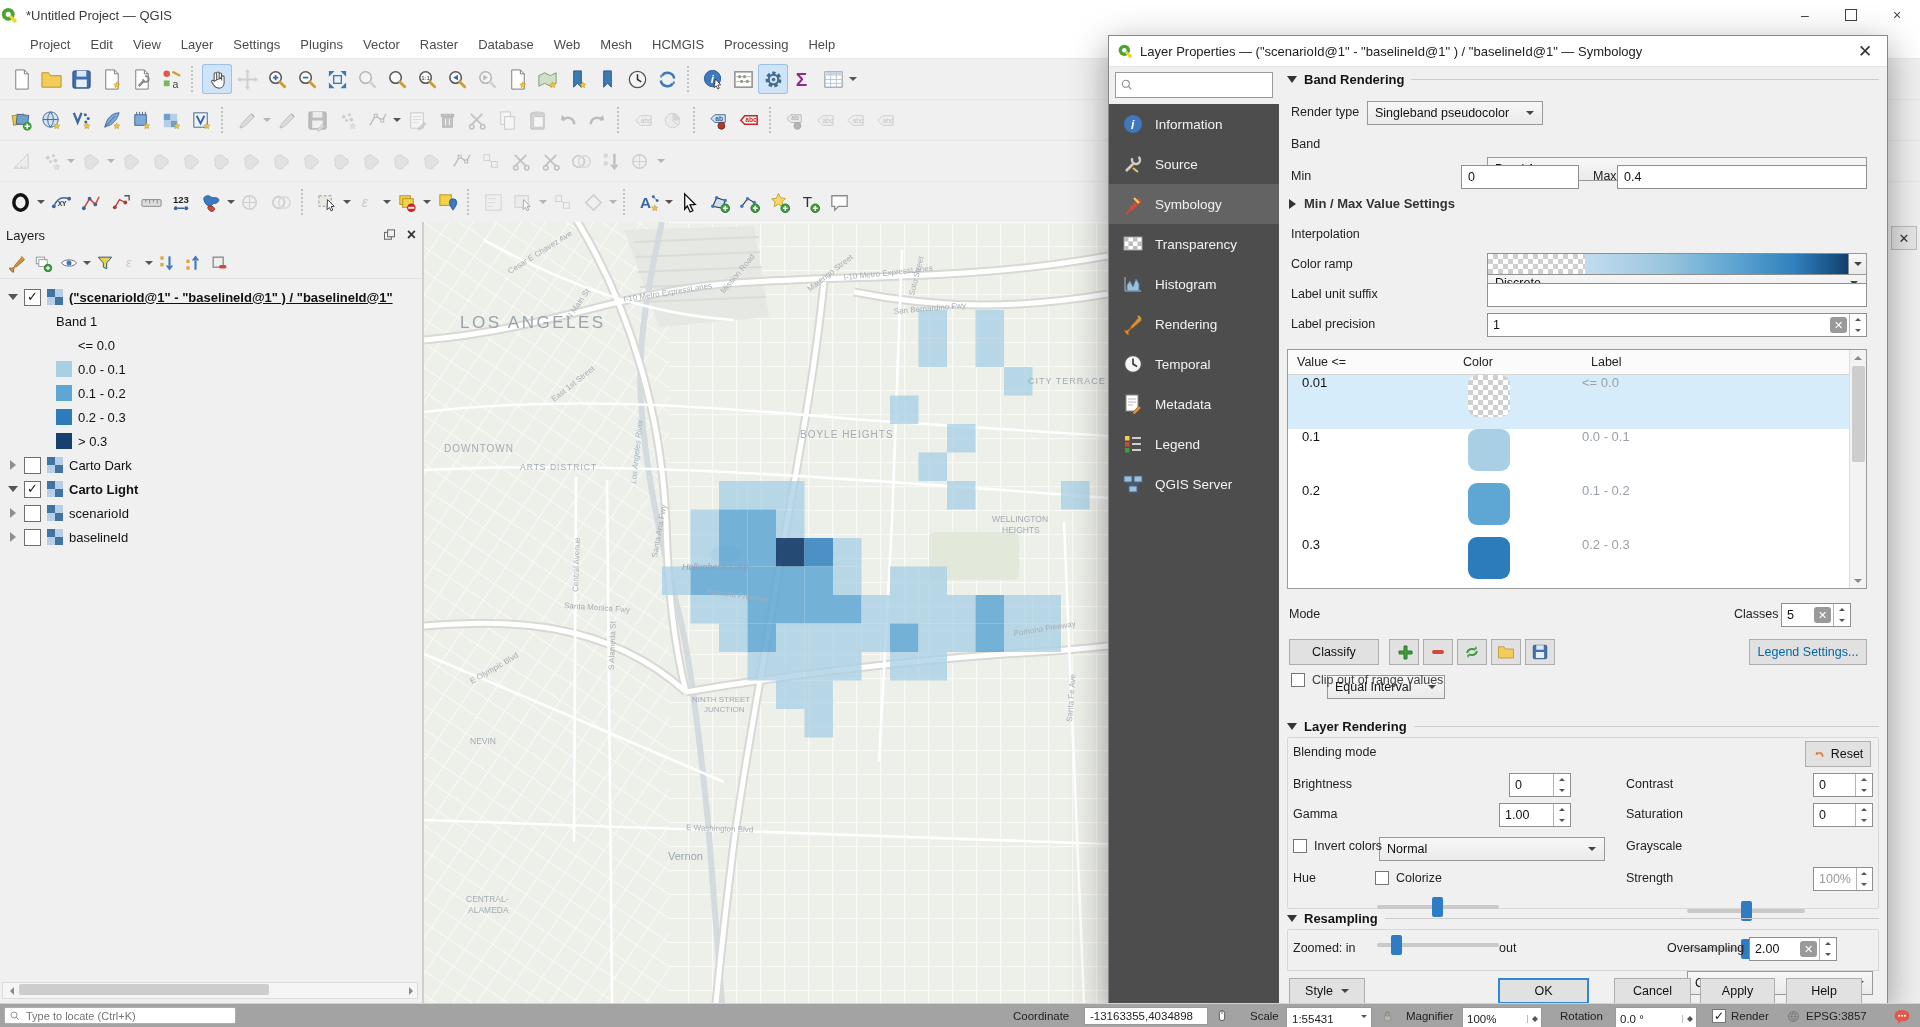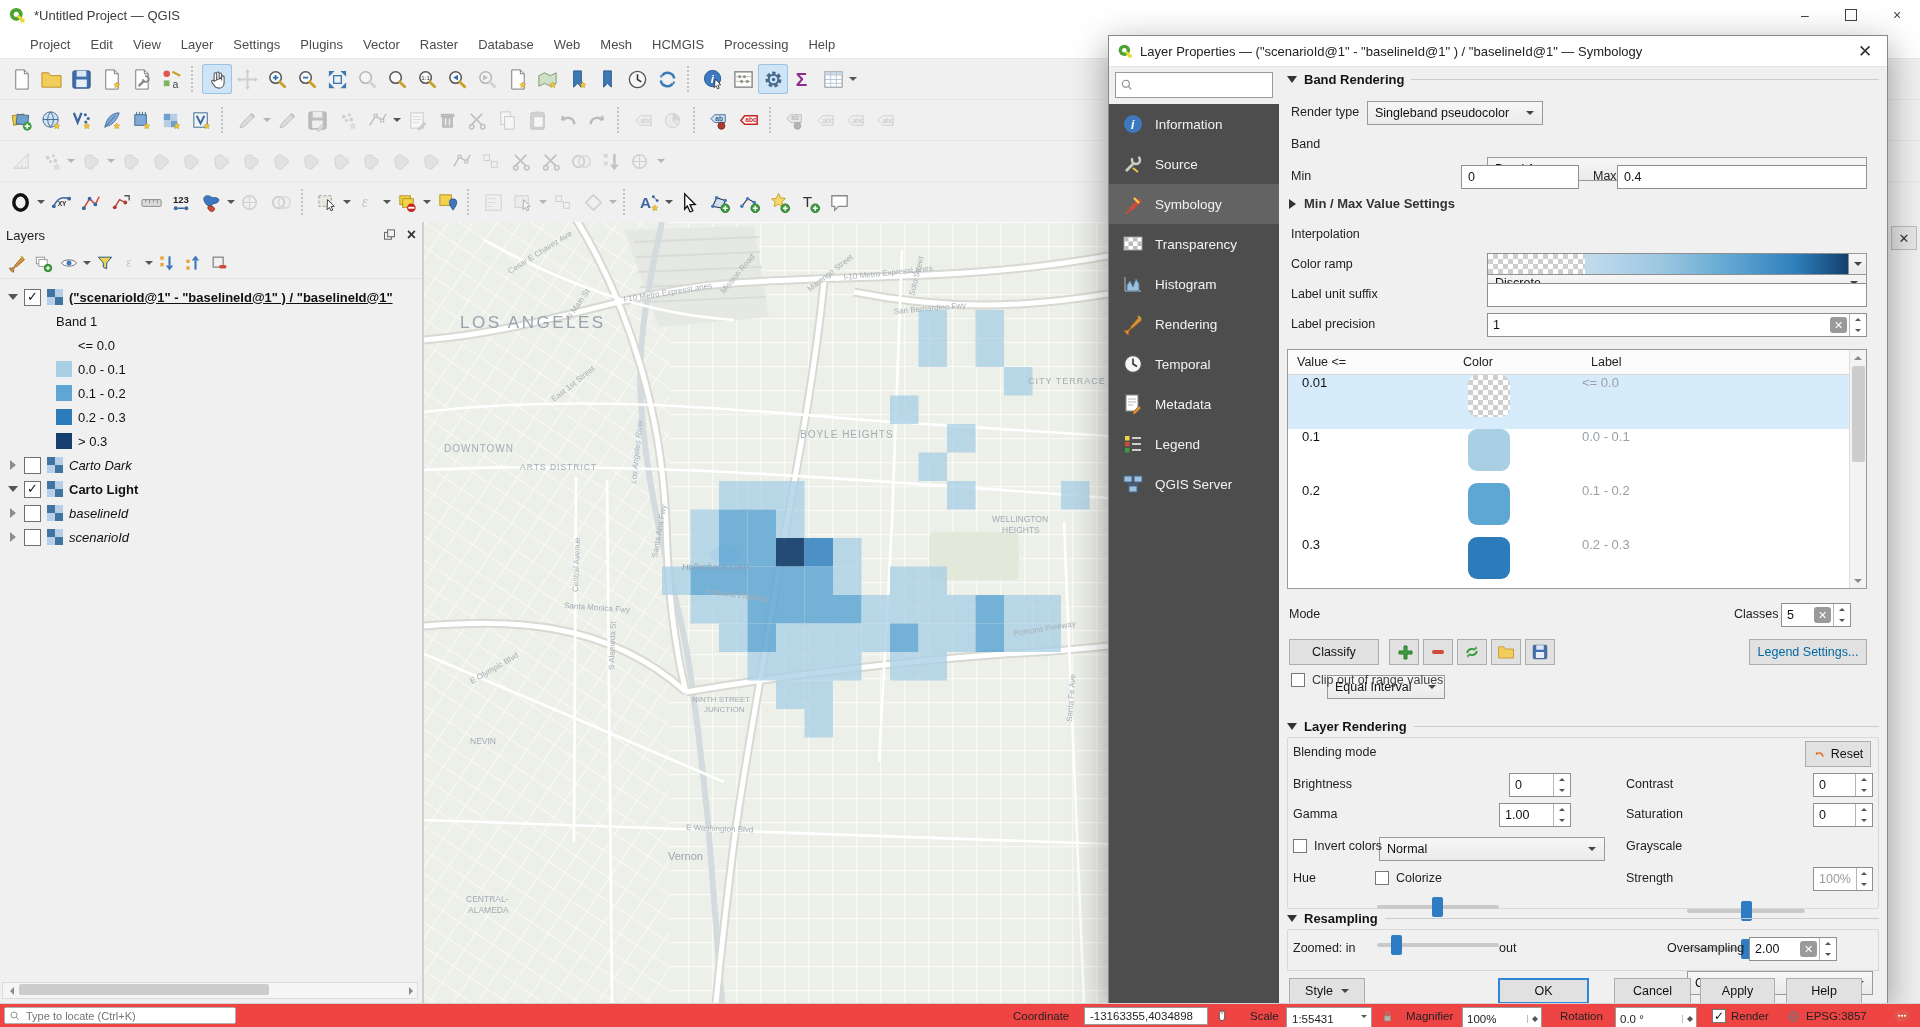--- a/index.html
+++ b/index.html
@@ -1,17 +1,17 @@
 <!DOCTYPE html>
 <html><head>
 <meta charset="utf-8">
 <style>
   html,body{margin:0;padding:0;width:1920px;height:1027px;overflow:hidden;
     font-family:"Liberation Sans","DejaVu Sans",sans-serif;font-size:13px;color:#333;background:#f0f0f0;position:relative}
-  .titlebar{height:30px;background:#fff;display:flex;align-items:center;padding-left:8px;position:relative}
+  .titlebar{height:30px;background:#fff;display:flex;align-items:center;position:relative}
   .titlebar .ttl{margin-left:8px;color:#3c3c3c;font-size:13px}
   .winbtns{position:absolute;right:0;top:0;height:30px;display:flex}
   .winbtn{width:46px;height:30px;display:flex;align-items:center;justify-content:center;color:#444;font-size:14px}
   .winbtn .sq{width:10px;height:10px;border:1px solid #444}
   .menubar{height:28px;background:#fff;display:flex;align-items:center;padding-left:20px;border-bottom:1px solid #e8e8e8}
   .menu{padding:4px 10px;color:#4c4c4c;font-size:13px}
   .tbrow{height:40px;background:#f0f0f0;display:flex;align-items:center;padding-left:6px;border-bottom:1px solid #e7e7e7}
   .tb{width:30px;height:30px;display:flex;align-items:center;justify-content:center;border-radius:3px;flex:0 0 auto}
   .tb svg{width:23px;height:23px}
   .tb.active{background:#cfe4f7;box-shadow:inset 0 0 0 1px #9cc3e6}
@@ -26,21 +26,21 @@
   .lptools{height:30px;display:flex;align-items:center;border-bottom:1px solid #e2e2e2;padding-left:4px}
   .lptools .tb{width:26px;height:26px}.lptools .tb svg{width:20px;height:20px}
   .trow{height:24px;display:flex;align-items:center;gap:6px;white-space:nowrap;overflow:hidden}
   .exp{width:10px;height:10px;flex:0 0 auto;position:relative}
   .exp.right::before{content:"";position:absolute;left:2px;top:0;border-left:6px solid #8f8f8f;border-top:5px solid transparent;border-bottom:5px solid transparent}
   .exp.down::before{content:"";position:absolute;left:0;top:2px;border-top:6px solid #555;border-left:5px solid transparent;border-right:5px solid transparent}
   .cb{width:15px;height:15px;background:#fff;border:1px solid #707070;flex:0 0 auto;font-size:13px;line-height:13px;text-align:center;color:#111;font-weight:bold}
   .licon{width:16px;height:16px;flex:0 0 auto}
   .llabel{font-size:13px;color:#111}
   .llabel.sel{font-weight:bold;text-decoration:underline}
-  .llabel.ital{font-style:italic}
+  .llabel.ital{}
   .llabel.boldy{font-weight:bold}
   .swatch{width:16px;height:16px;flex:0 0 auto}
   .clabel{font-size:13px;color:#111}
   .hscroll{position:absolute;left:2px;bottom:4px;width:414px;height:15px;background:#f5f5f5;border:1px solid #dcdcdc;display:flex;align-items:center}
   .hs-thumb{position:absolute;left:16px;width:250px;top:1px;height:11px;background:#cdcdcd;border-radius:2px}
   .arr{width:14px;height:13px;display:flex;align-items:center;justify-content:center}
   .arr::after{content:"";border:4px solid transparent}
   .arr.l::after{border-right-color:#8a8a8a}.arr.r::after{border-left-color:#8a8a8a;margin-left:auto}
   
   .map{position:absolute;left:424px;top:222px;width:684px;height:781px;background:#eef0ec;overflow:hidden}
@@ -101,21 +101,21 @@
   .vscroll .a.d{position:absolute;bottom:0;width:100%}
   .vthumb{position:absolute;top:16px;left:2px;width:13px;height:96px;background:#cdcdcd;border-radius:2px}
   .ramp{height:22px;border:1px solid #8f8f8f;display:flex;box-sizing:border-box;position:relative}
   .ramp .chk25{width:27%;}
   .ramp .grad{flex:1;background:linear-gradient(90deg,#c3dcee 0%,#9ac6e0 30%,#5ba3d0 58%,#2f7fbc 80%,#123f6e 100%)}
   .rampdd{width:18px;height:22px;background:linear-gradient(#f7f7f7,#eaeaea);border:1px solid #999;border-left:none;display:flex;align-items:center;justify-content:center;box-sizing:border-box}
   .rampdd::after{content:"";border:4px solid transparent;border-top-color:#444;margin-top:4px}
   .minibtn{width:30px;height:26px;background:#e1e1e1;border:1px solid #adadad;display:flex;align-items:center;justify-content:center;box-sizing:border-box}
   .minibtn svg{width:18px;height:18px}
   
-  .status{position:absolute;left:0;top:1003px;width:1920px;height:24px;background:#ef4444;border-top:1px solid #d2d2d2;font-size:11.5px;color:#222;z-index:70}
+  .status{position:absolute;left:0;top:1003px;width:1920px;height:24px;background:#a3a3a3;border-top:1px solid #d2d2d2;font-size:11.5px;color:#222;z-index:70}
   .status .abs{position:absolute;display:flex;align-items:center;height:24px}
   .locate{position:absolute;left:4px;top:3px;width:232px;height:17px;background:#fff;border:1px solid #b0b0b0;border-radius:2px;display:flex;align-items:center;padding:0 4px;box-sizing:border-box;gap:3px}
   .locate input{border:none;outline:none;font-size:11px;width:190px;color:#444;background:transparent}
   .sinput{height:18px;background:#fff;border:1px solid #9a9a9a;display:flex;align-items:center;padding:0 5px;box-sizing:border-box}
   .scombo{height:18px;background:#fff;border:1px solid #9a9a9a;display:flex;align-items:center;padding:0 16px 0 5px;position:relative;box-sizing:border-box}
   .scombo::after{content:"";position:absolute;right:4px;top:7px;border:3.5px solid transparent;border-top-color:#555}
   .sspin{height:18px;background:#fff;border:1px solid #9a9a9a;display:flex;align-items:stretch;box-sizing:border-box}
   .sspin .val{display:flex;align-items:center;padding:0 4px}
   .sud{width:13px;border-left:1px solid #bbb;display:flex;flex-direction:column}
   .sud span{flex:1;display:flex;align-items:center;justify-content:center}
@@ -1244,29 +1244,29 @@
           <use href="#s-rlayer"></use>
         </svg>
       <span class="llabel boldy">Carto Light</span>
     </div>
     <div class="trow" style="padding-left:8px">
       <span class="exp right"></span>
       <span class="cb"></span>
       <svg class="licon">
           <use href="#s-rlayer"></use>
         </svg>
-      <span class="llabel ital">baselineId</span>
+      <span class="llabel ital">scenarioId</span>
     </div>
     <div class="trow" style="padding-left:8px">
       <span class="exp right"></span>
       <span class="cb"></span>
       <svg class="licon">
           <use href="#s-rlayer"></use>
         </svg>
-      <span class="llabel ital">scenarioId</span>
+      <span class="llabel ital">baselineId</span>
     </div>
   </div>
   <div class="hscroll">
     <div class="arr l"></div>
     <div class="hs-thumb"></div>
     <div class="arr r" style="margin-left:auto"></div>
   </div>
 </div>
 
 <div class="map">

